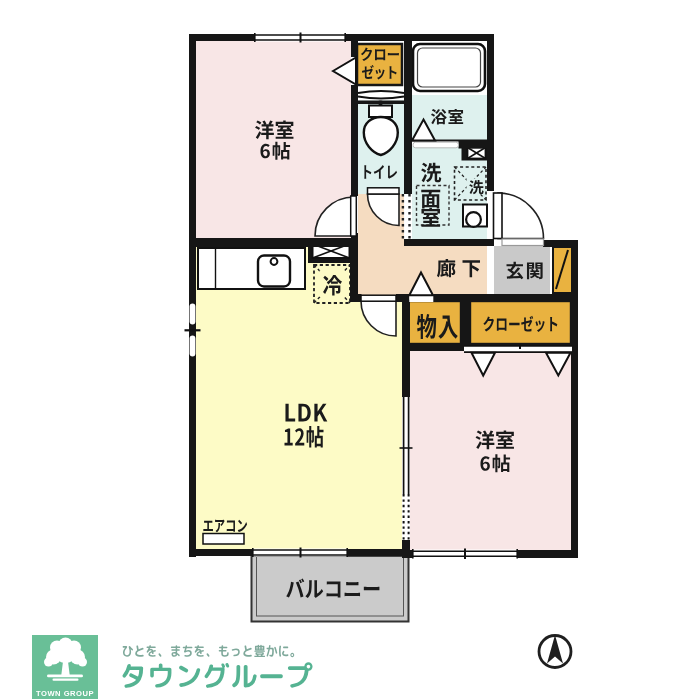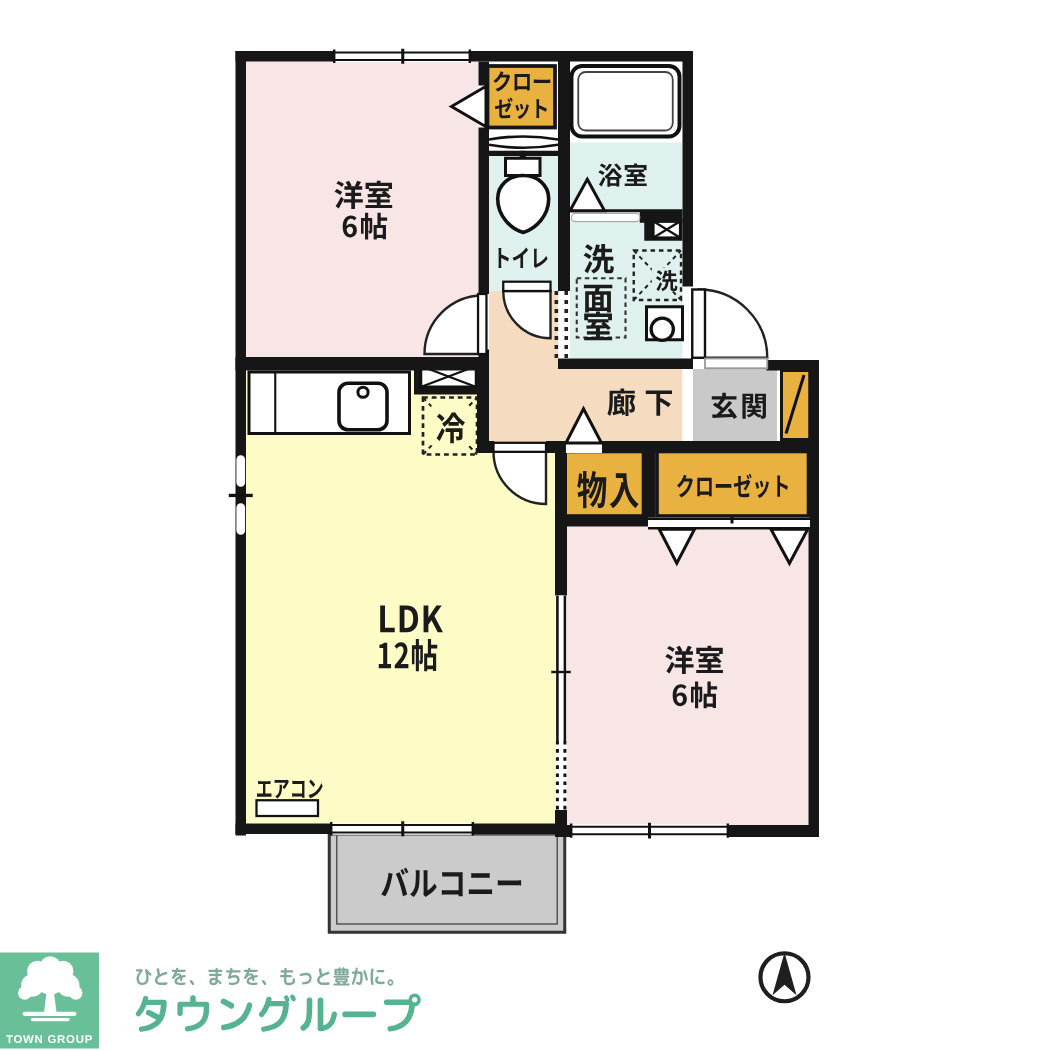--- a/index.html
+++ b/index.html
@@ -1,15 +1,15 @@
 <!DOCTYPE html>
 <html><head><meta charset="utf-8">
 <style>
 html,body{margin:0;padding:0;background:#fff;}
-#c{position:relative;width:626px;height:700px;}
+#c{position:relative;width:626px;height:700px;margin-left:32px;}
 </style></head>
 <body>
 <div id="c">
 <svg width="700" height="700" viewBox="0 0 700 700">
 <defs>
 <path id="g0" d="M41 717C100 673 175 609 208 566L297 664C261 706 182 765 124 803ZM26 64 132 -20C191 78 253 190 304 294L214 375C154 261 79 139 26 64ZM432 522V441H775V535C819 496 865 461 909 433C929 470 957 514 983 545C863 603 739 723 656 844H538C480 735 351 587 216 508C240 481 269 435 284 405C337 438 387 479 432 522ZM602 725C639 670 695 608 757 551H462C519 609 567 671 602 725ZM333 362V250H489V-88H609V250H783V124C783 114 779 110 765 110C753 110 709 110 668 112C684 78 698 30 702 -5C768 -5 817 -4 854 14C892 34 901 67 901 121V362Z"></path>
 <path id="g1" d="M75 757C135 724 210 672 244 633L320 725C283 763 206 810 146 840ZM28 487C91 456 171 407 207 371L277 467C237 503 156 547 94 574ZM55 -8 161 -81C211 20 262 136 305 244L216 313C166 196 102 70 55 -8ZM420 836C400 710 359 585 298 508C328 494 380 461 403 442C430 481 455 529 476 584H589V442H319V328H471C459 181 434 71 263 8C290 -15 322 -60 335 -89C536 -5 576 139 591 328H676V63C676 -43 697 -78 792 -78C809 -78 852 -78 871 -78C950 -78 978 -34 987 123C956 131 908 151 884 170C881 48 878 28 859 28C849 28 820 28 813 28C796 28 793 32 793 64V328H970V442H709V584H927V697H709V850H589V697H514C524 735 533 774 540 814Z"></path>
 <path id="g2" d="M88 757C152 729 234 680 272 644L342 741C301 777 217 821 154 845ZM28 486C94 458 176 412 215 377L282 476C240 510 156 553 92 576ZM63 2 166 -77C223 20 284 134 334 239L244 317C187 202 114 78 63 2ZM780 851C763 798 730 728 702 682L747 667H550L595 686C580 732 541 798 503 848L395 804C424 762 453 710 470 667H355V554H584V453H388V341H584V236H334V122H584V-90H708V122H969V236H708V341H912V453H708V554H949V667H827C853 707 882 760 910 812Z"></path>
 <path id="g3" d="M60 785V575H172V502H316C303 471 287 438 271 408L129 406L134 299L435 307V224H146V121H435V43H58V-62H948V43H559V121H868V224H559V311L761 318C782 297 799 278 811 261L905 326C863 378 780 449 708 502H832V575H942V785H559V849H435V785ZM598 460 655 415 396 410C415 439 435 471 453 502H662ZM178 604V676H820V604Z"></path>
 <path id="g4" d="M316 -14C442 -14 548 82 548 234C548 392 459 466 335 466C288 466 225 438 184 388C191 572 260 636 346 636C388 636 433 611 459 582L537 670C493 716 427 754 336 754C187 754 50 636 50 360C50 100 176 -14 316 -14ZM187 284C224 340 269 362 308 362C372 362 414 322 414 234C414 144 369 97 313 97C251 97 201 149 187 284Z"></path>

